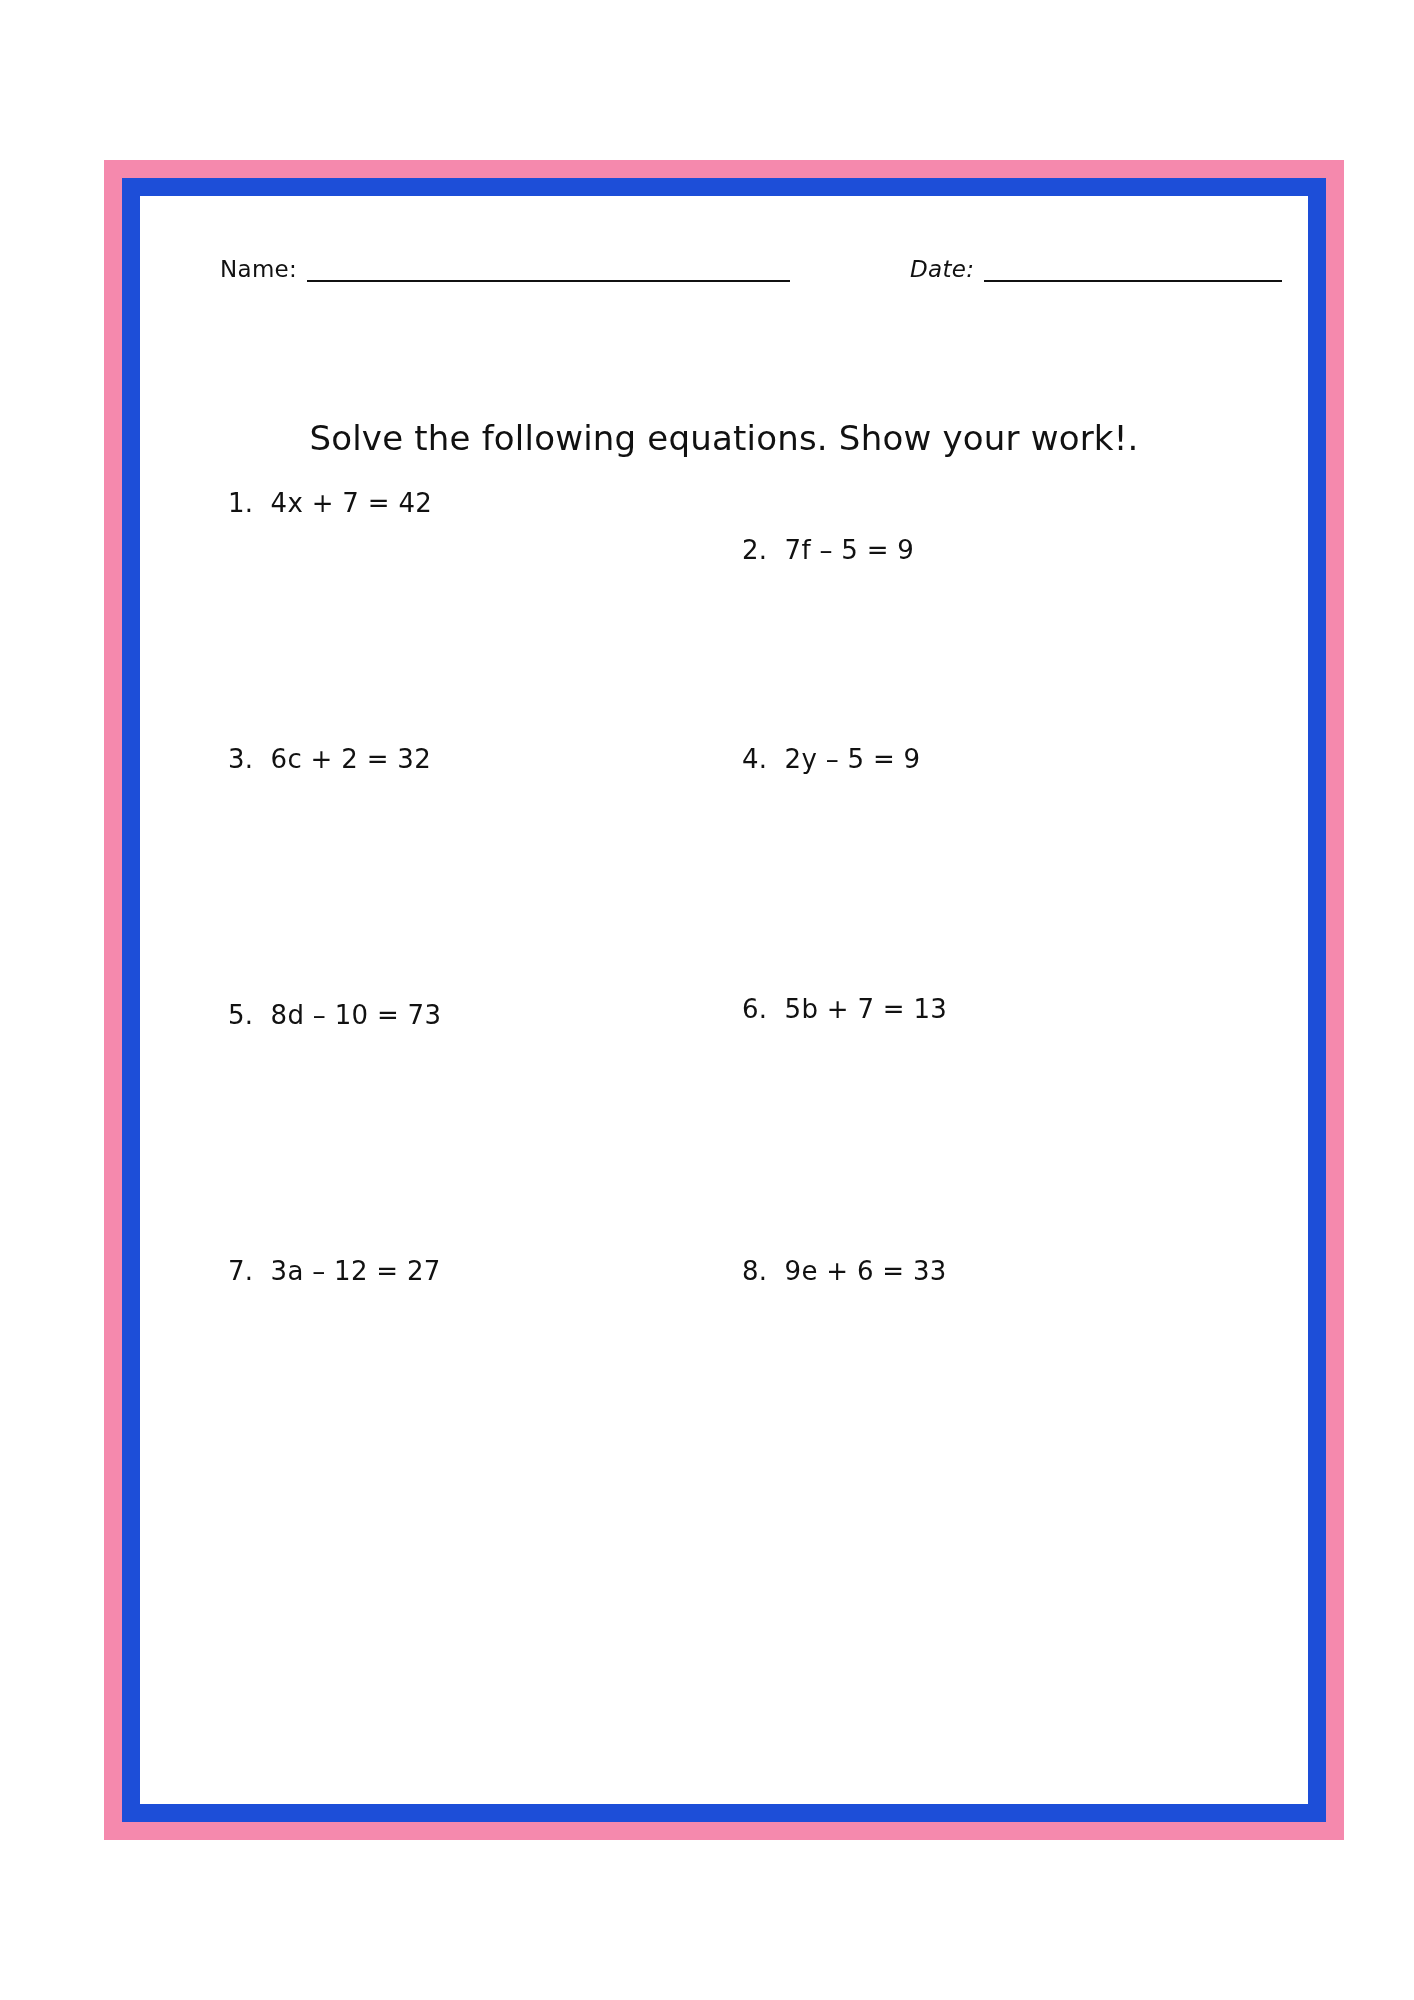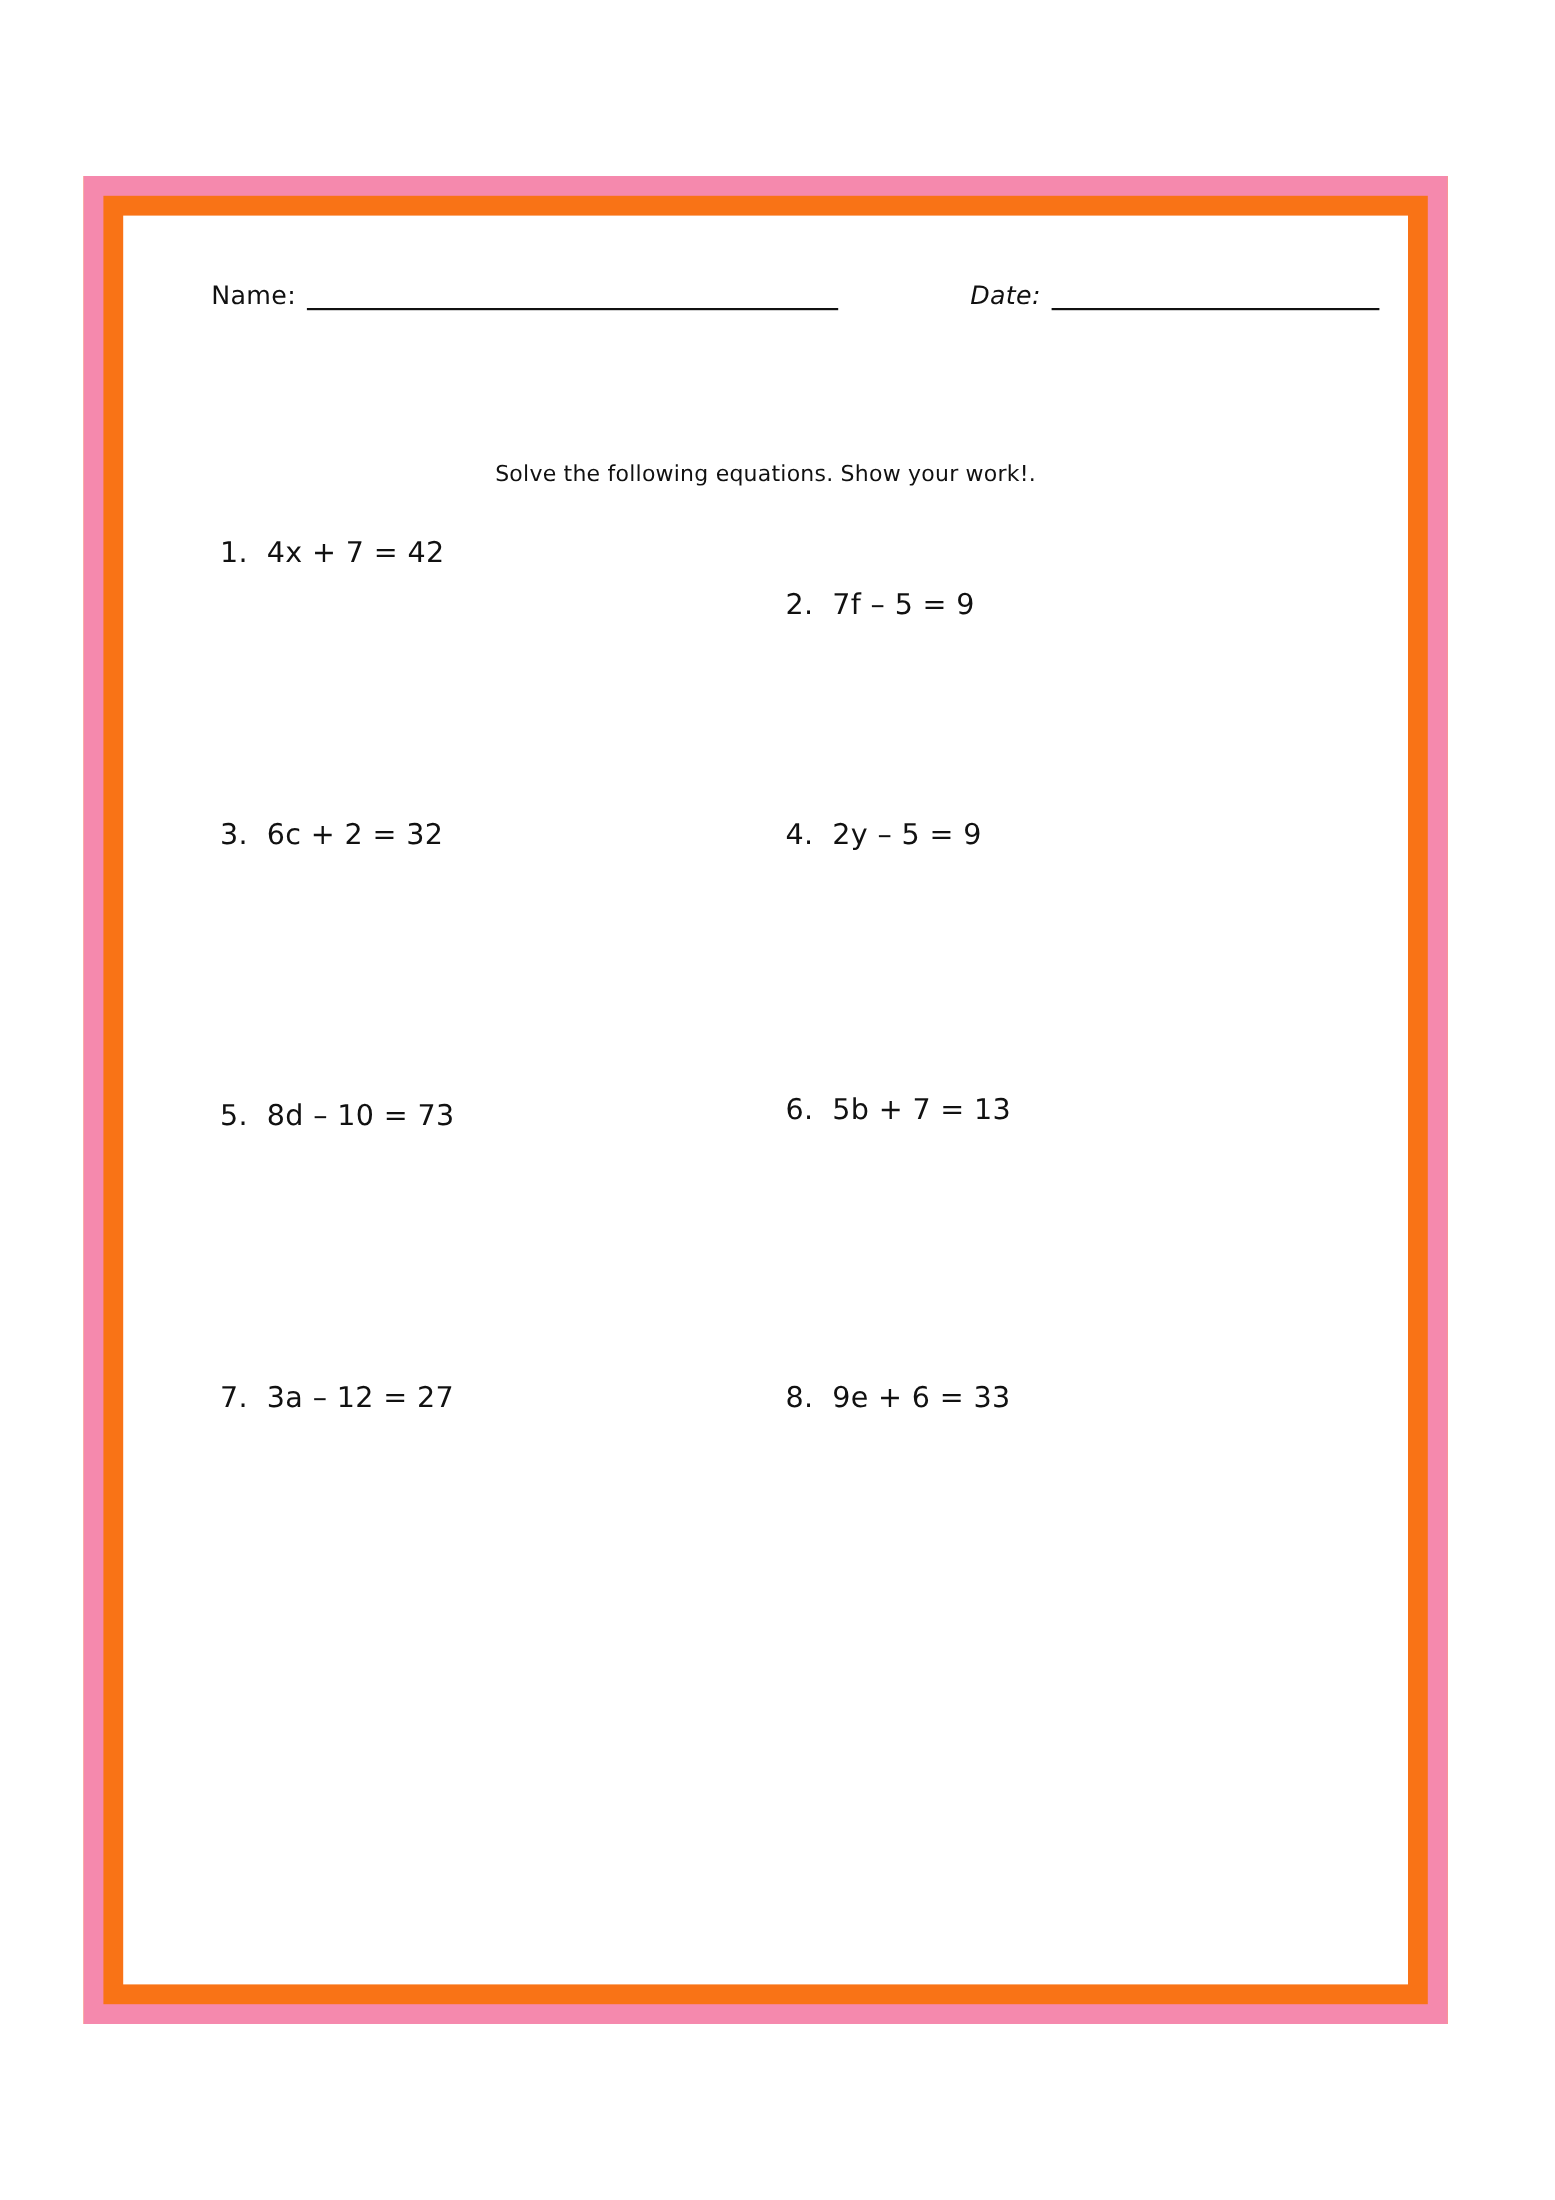--- a/index.html
+++ b/index.html
@@ -17,27 +17,27 @@
   .page {
     position: relative;
     width: 1414px;
     height: 2000px;
     background: #ffffff;
   }
 
   
   .frame {
     position: absolute;
-    left: 76px;
+    left: 104px;
     top: 160px;
     width: 1240px;
     height: 1680px;
     box-sizing: border-box;
     border: 18px solid #f589ad;
-    background: #f97316;
+    background: #1d4ed8;
   }
 
   .sheet {
     position: absolute;
     left: 18px;
     top: 18px;
     right: 18px;
     bottom: 18px;
     background: #ffffff;
   }
@@ -92,21 +92,21 @@
     line-height: 1.05;
   }
 
   .subtitle {
     position: absolute;
     left: 0;
     right: 0;
     top: 222px;
     text-align: center;
     font-family: "DejaVu Sans", sans-serif;
-    font-size: 20px;
+    font-size: 34px;
     font-weight: 400;
     color: #111111;
     letter-spacing: 0.2px;
   }
 
   
   .problems {
     position: absolute;
     left: 80px;
     top: 292px;

